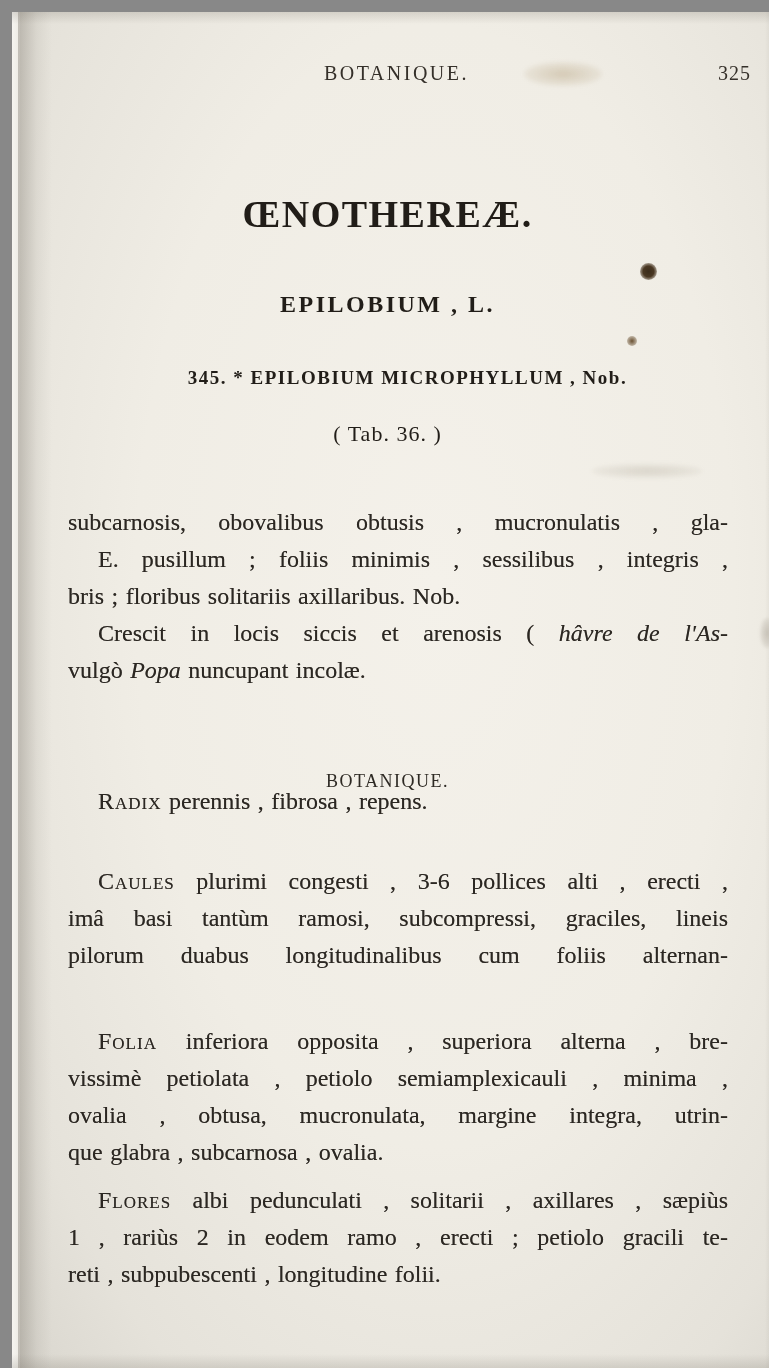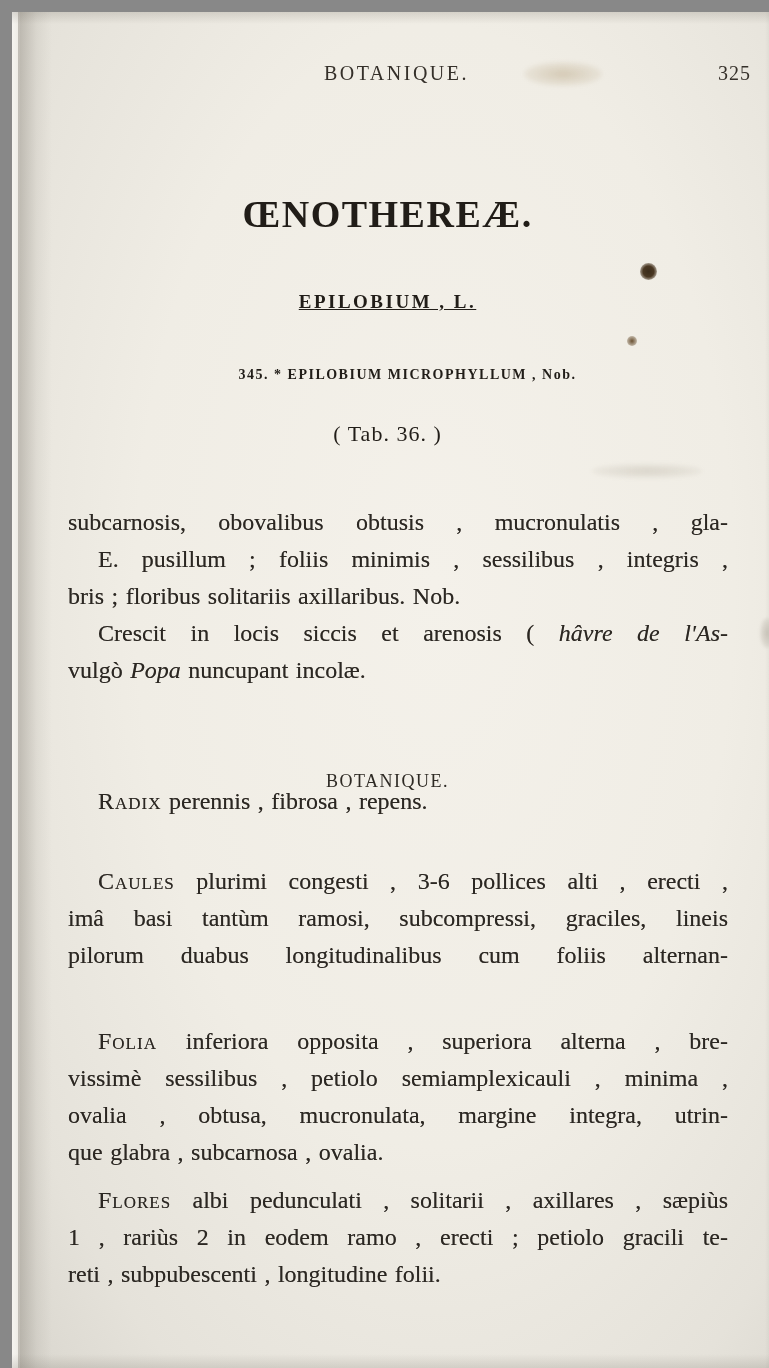--- a/index.html
+++ b/index.html
@@ -44,22 +44,22 @@
   
   .running-head { position:absolute; left:0; right:0; top:50px; height:26px; }
   .running-title { display:block; text-align:center;
     font-size:20px; letter-spacing:2.5px; color:#35302a; }
   .page-number { position:absolute; right:30px; top:0;
     font-size:20px; letter-spacing:1px; color:#35302a; }
 
   
   .h-center { position:absolute; left:0; right:18px; text-align:center; color:#211d18; }
   .family-heading { top:180px; font-size:38px; font-weight:bold; letter-spacing:1.5px; }
-  .genus-heading  { top:279px; font-size:19px; font-weight:bold; letter-spacing:2.5px;text-decoration:underline; }
-  .species-heading{ top:355px; font-size:14px; font-weight:bold; letter-spacing:1.5px;padding-left:40px; }
+  .genus-heading  { top:279px; font-size:24px; font-weight:bold; letter-spacing:2.5px; }
+  .species-heading{ top:355px; font-size:19px; font-weight:bold; letter-spacing:1.5px;padding-left:40px; }
   .plate-ref      { top:409px; font-size:22px; letter-spacing:1px; }
   .section-heading{ top:759px; font-size:18px; letter-spacing:1.5px; font-weight:normal; color:#2e2a24; }
 
   
   .para { position:absolute; left:56px; width:660px;
     font-size:24px; line-height:37px; word-spacing:1.5px;
     text-shadow:0 0 0.5px rgba(43,39,34,0.55); }
   .line { display:block; white-space:normal; }
   .line.fill { text-align:justify; text-align-last:justify; }
   .line.end  { text-align:left; }
@@ -131,21 +131,21 @@
     <div class="line fill">
       <span>pilorum  duabus  longitudinalibus  cum foliis alternan-</span>
     </div>
   </div>
 
   <div class="para" style="top:1011px">
     <div class="line fill indent">
       <span class="sc">Folia</span><span>  inferiora opposita ,  superiora  alterna ,  bre-</span>
     </div>
     <div class="line fill">
-      <span>vissimè  sessilibus ,  petiolo  semiamplexicauli ,  minima ,</span>
+      <span>vissimè  petiolata ,  petiolo  semiamplexicauli ,  minima ,</span>
     </div>
     <div class="line fill">
       <span>ovalia ,  obtusa,  mucronulata,  margine  integra,  utrin-</span>
     </div>
     <div class="line end">
       <span>que glabra ,  subcarnosa  ,  ovalia.</span>
     </div>
   </div>
 
   <div class="para" style="top:1170px">

